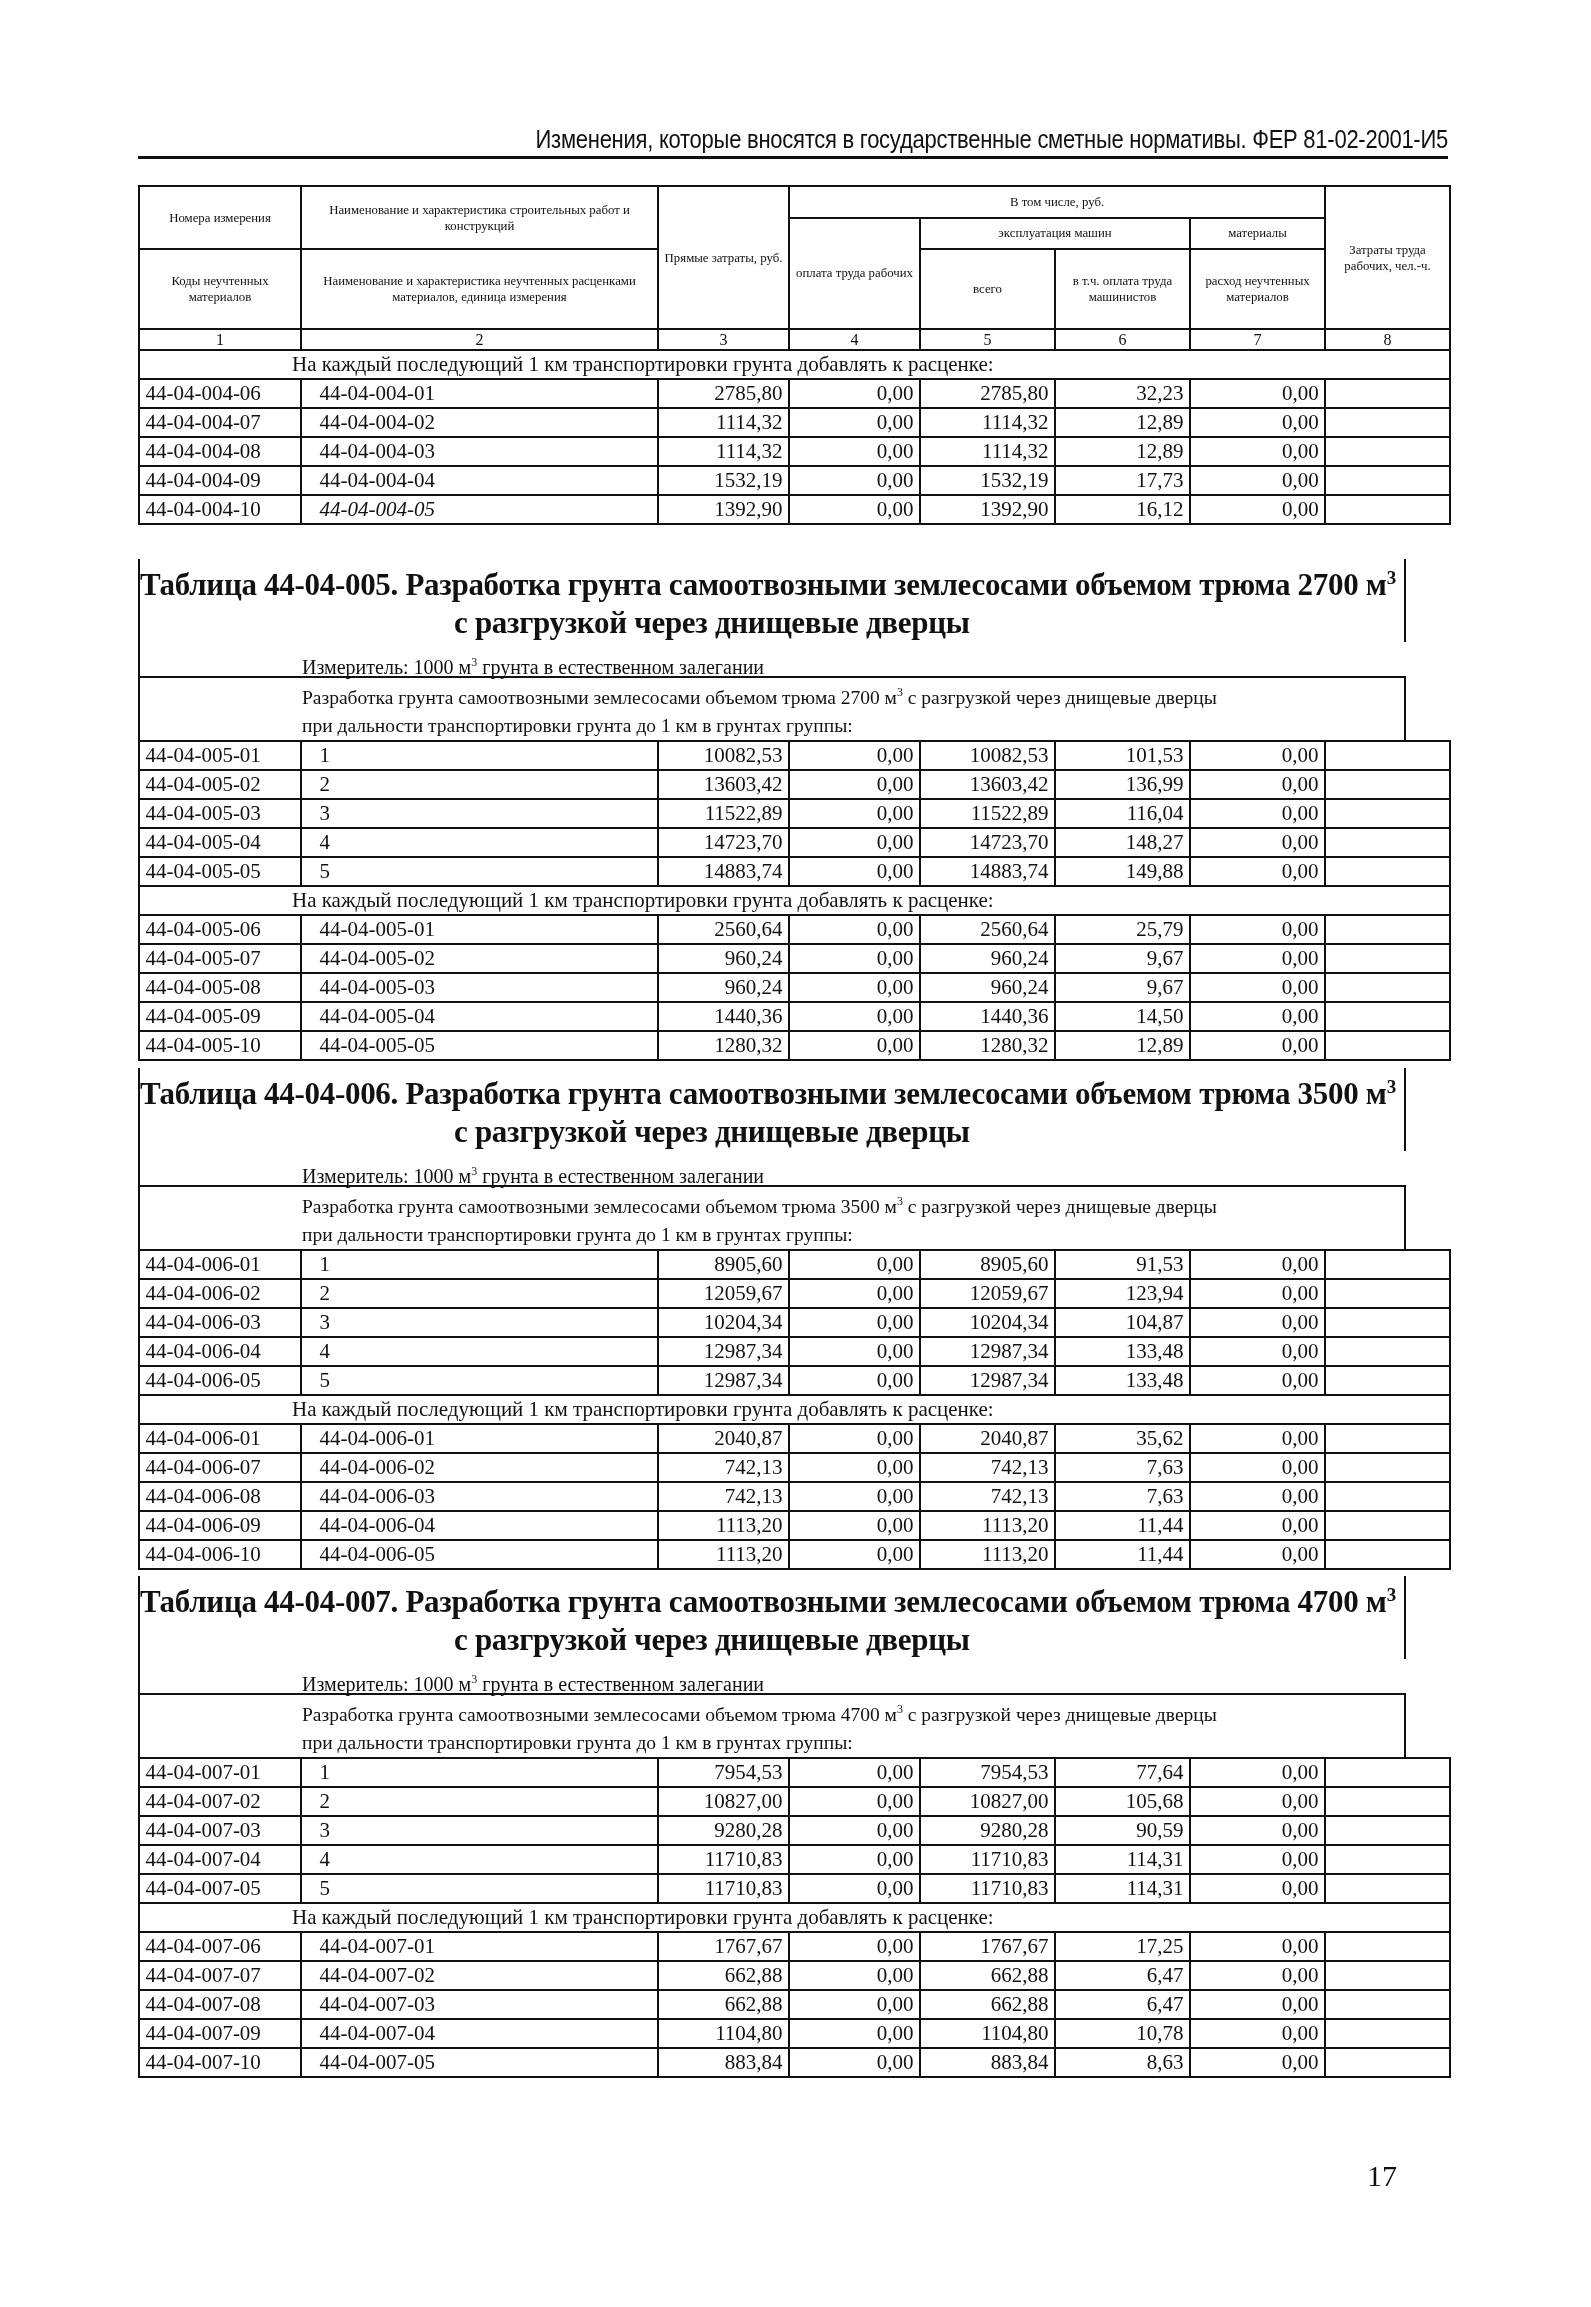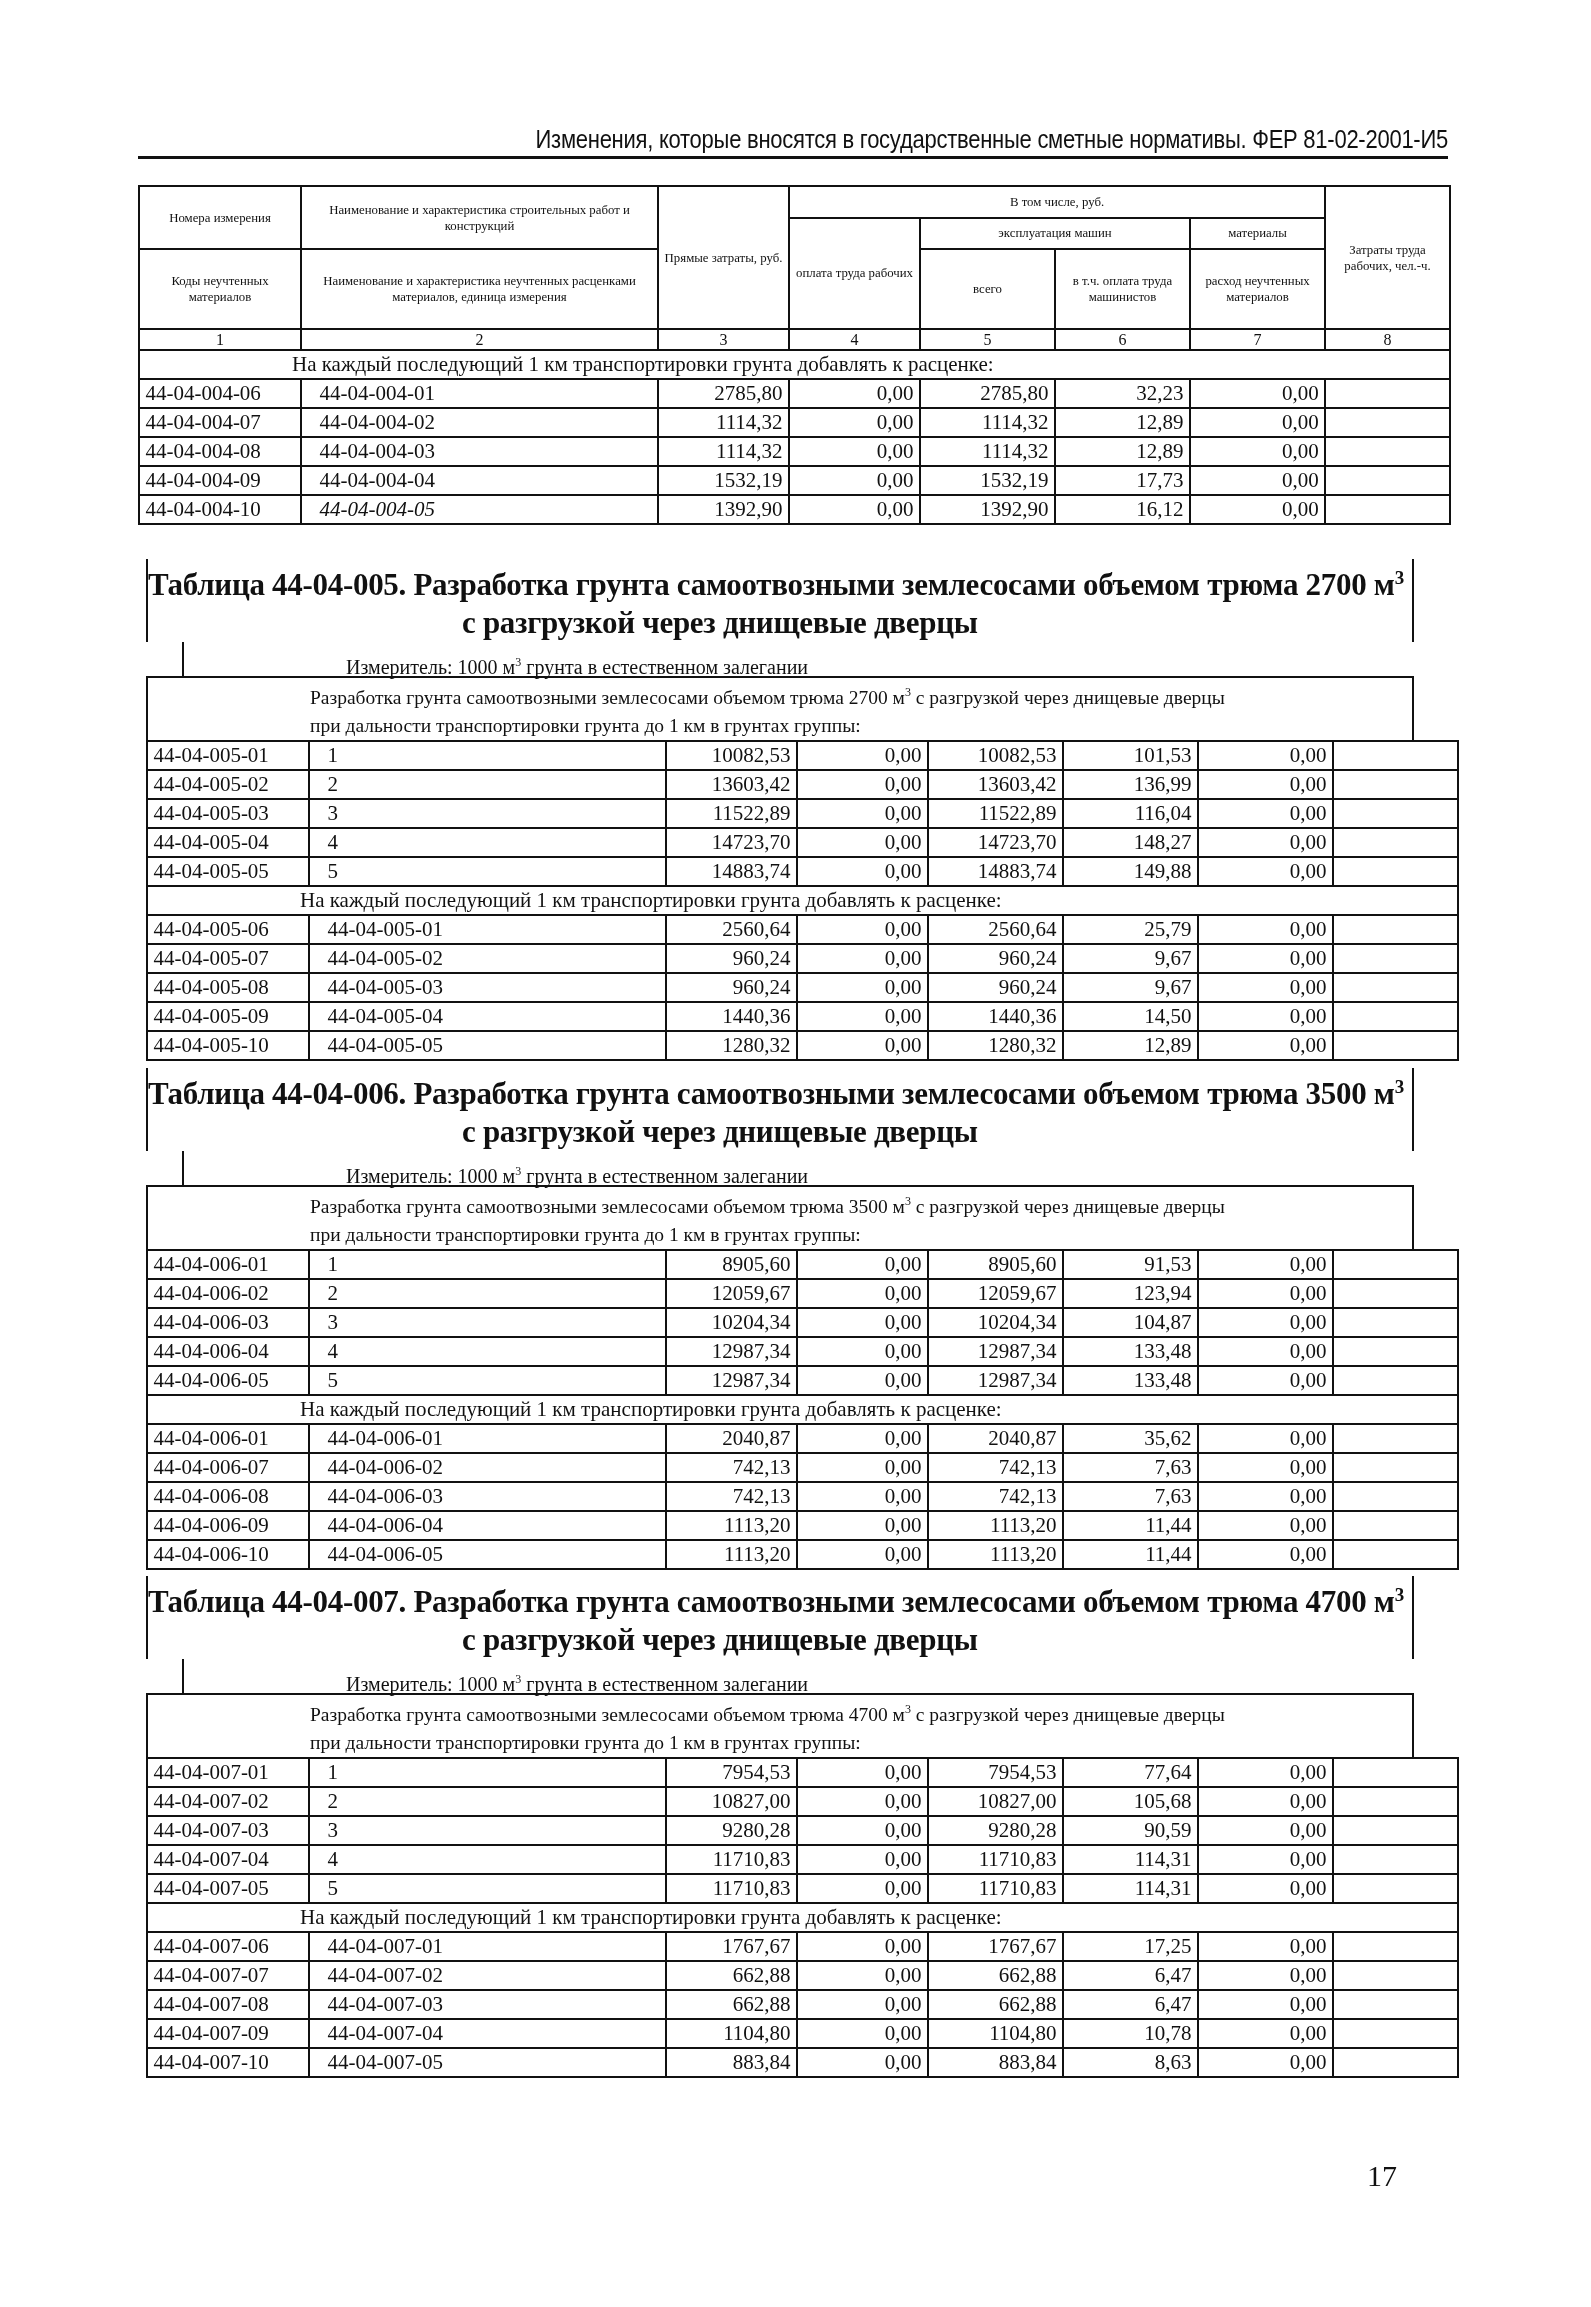--- a/index.html
+++ b/index.html
@@ -12,26 +12,26 @@
   table.grid td, table.grid th { border:2px solid #111; padding:0 5.4px; height:27px; line-height:25.6px; white-space:nowrap; overflow:hidden; }
   table.grid th { font-weight:normal; font-size:12.8px; line-height:16px; text-align:center; vertical-align:middle; white-space:normal; padding:1.3px 2.7px; }
   th.dashed-bottom { border-bottom:1.3px dashed #333; }
   th.no-top { border-top:none; }
   .num { text-align:right; }
   .code { text-align:left; }
   tr.colnums td { text-align:center; font-size:16px; height:19px; line-height:17.5px; }
   tr.note td { border-left:2px solid #111; border-right:2px solid #111; padding-left:152px; text-align:left; }
 
   .hdr-table { position:absolute; top:185px; left:0; }
-  .section { position:absolute; left:8px; width:1268px; }
+  .section { position:absolute; left:0; width:1268px; }
   .sec-title { font-weight:bold; font-size:31px; line-height:38px; white-space:nowrap; letter-spacing:-0.3px; border-left:2px solid #111; border-right:2px solid #111; }
   .sec-title .l1 { padding-left:0; }
   .sec-title .l2 { padding-left:314px; }
   .sec-title sup { font-size:19px; }
-  .meter { font-size:20px; padding-left:162px; height:34px; line-height:40px; border-left:2px solid #111;margin-left:36px; }
+  .meter { font-size:20px; padding-left:162px; height:34px; line-height:40px; border-left:2px solid #111; }
   .meter sup { font-size:12px; }
   .meter-line { border-top:2px solid #111; }
   .cond { border-left:2px solid #111; border-right:2px solid #111; font-size:19.5px; line-height:28px; padding-left:162px; }
   .cond sup { font-size:12px; }
   .page-number { position:absolute; left:1367px; top:2139px; font-size:30px;margin-top:20px; }
 </style>
 </head>
 <body>
 
 <div class="page">

